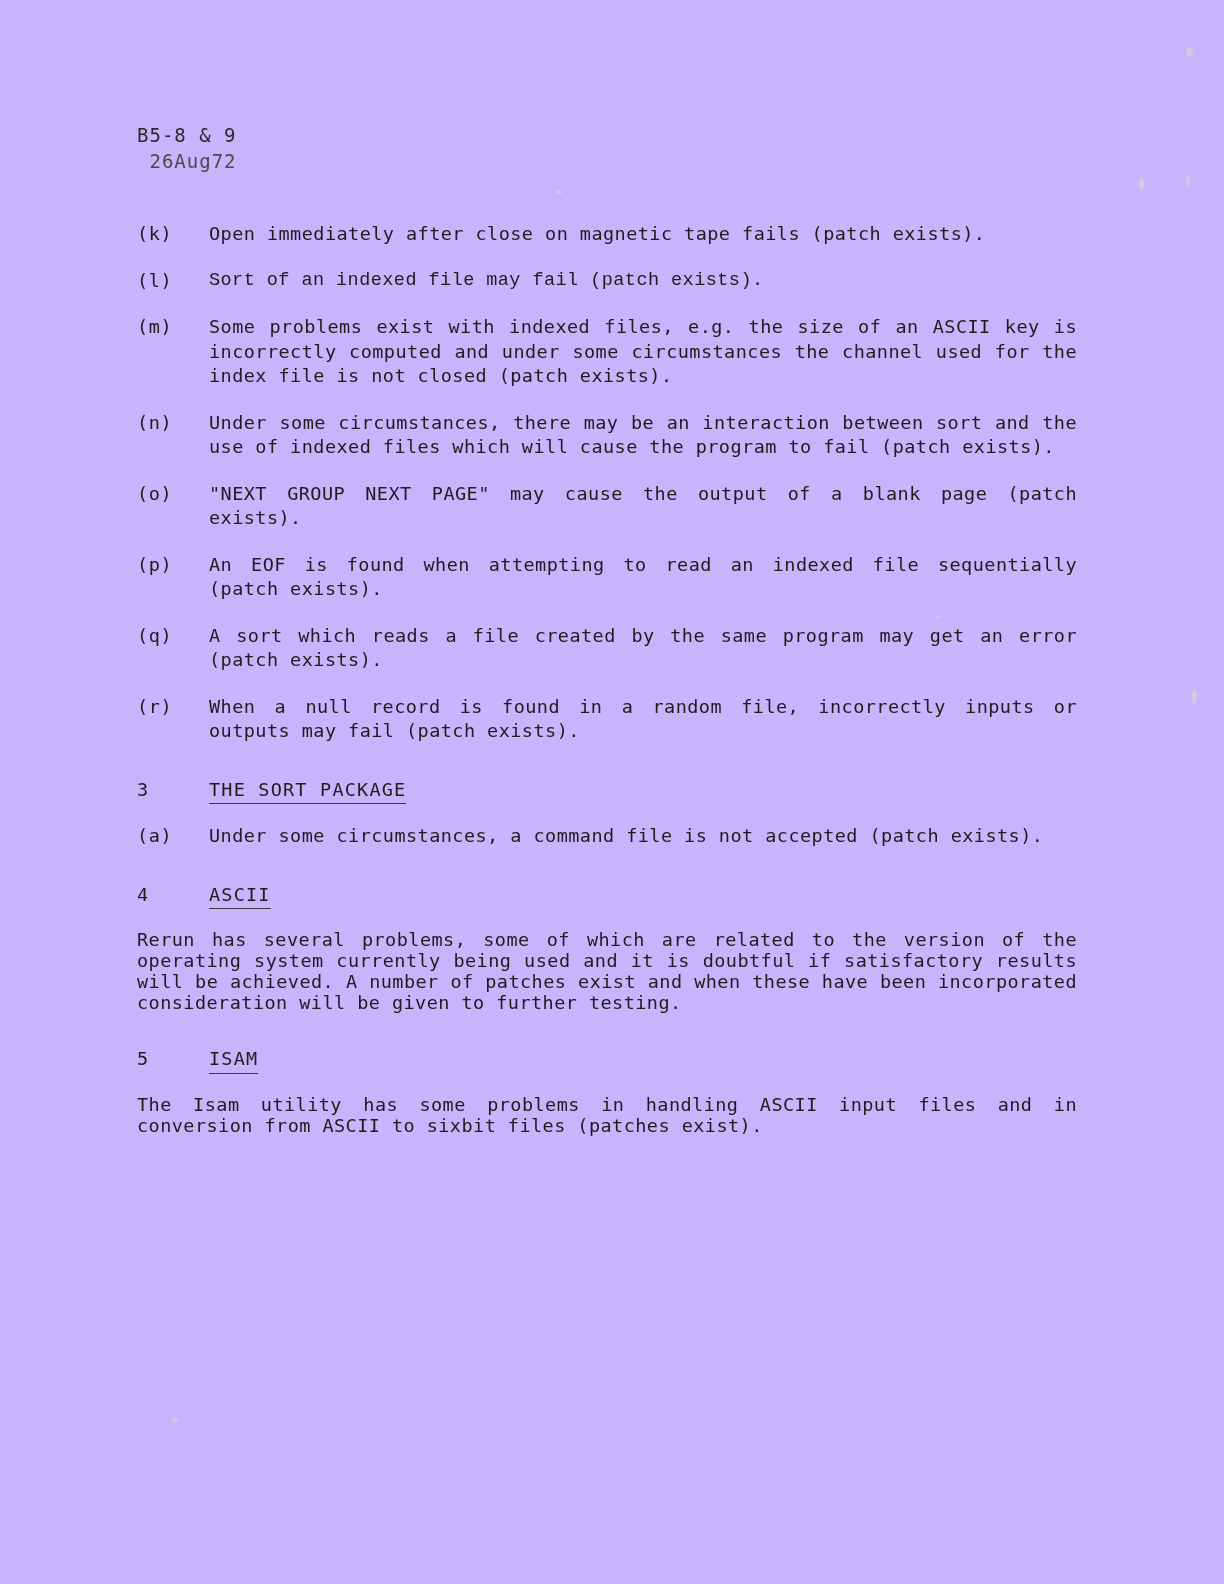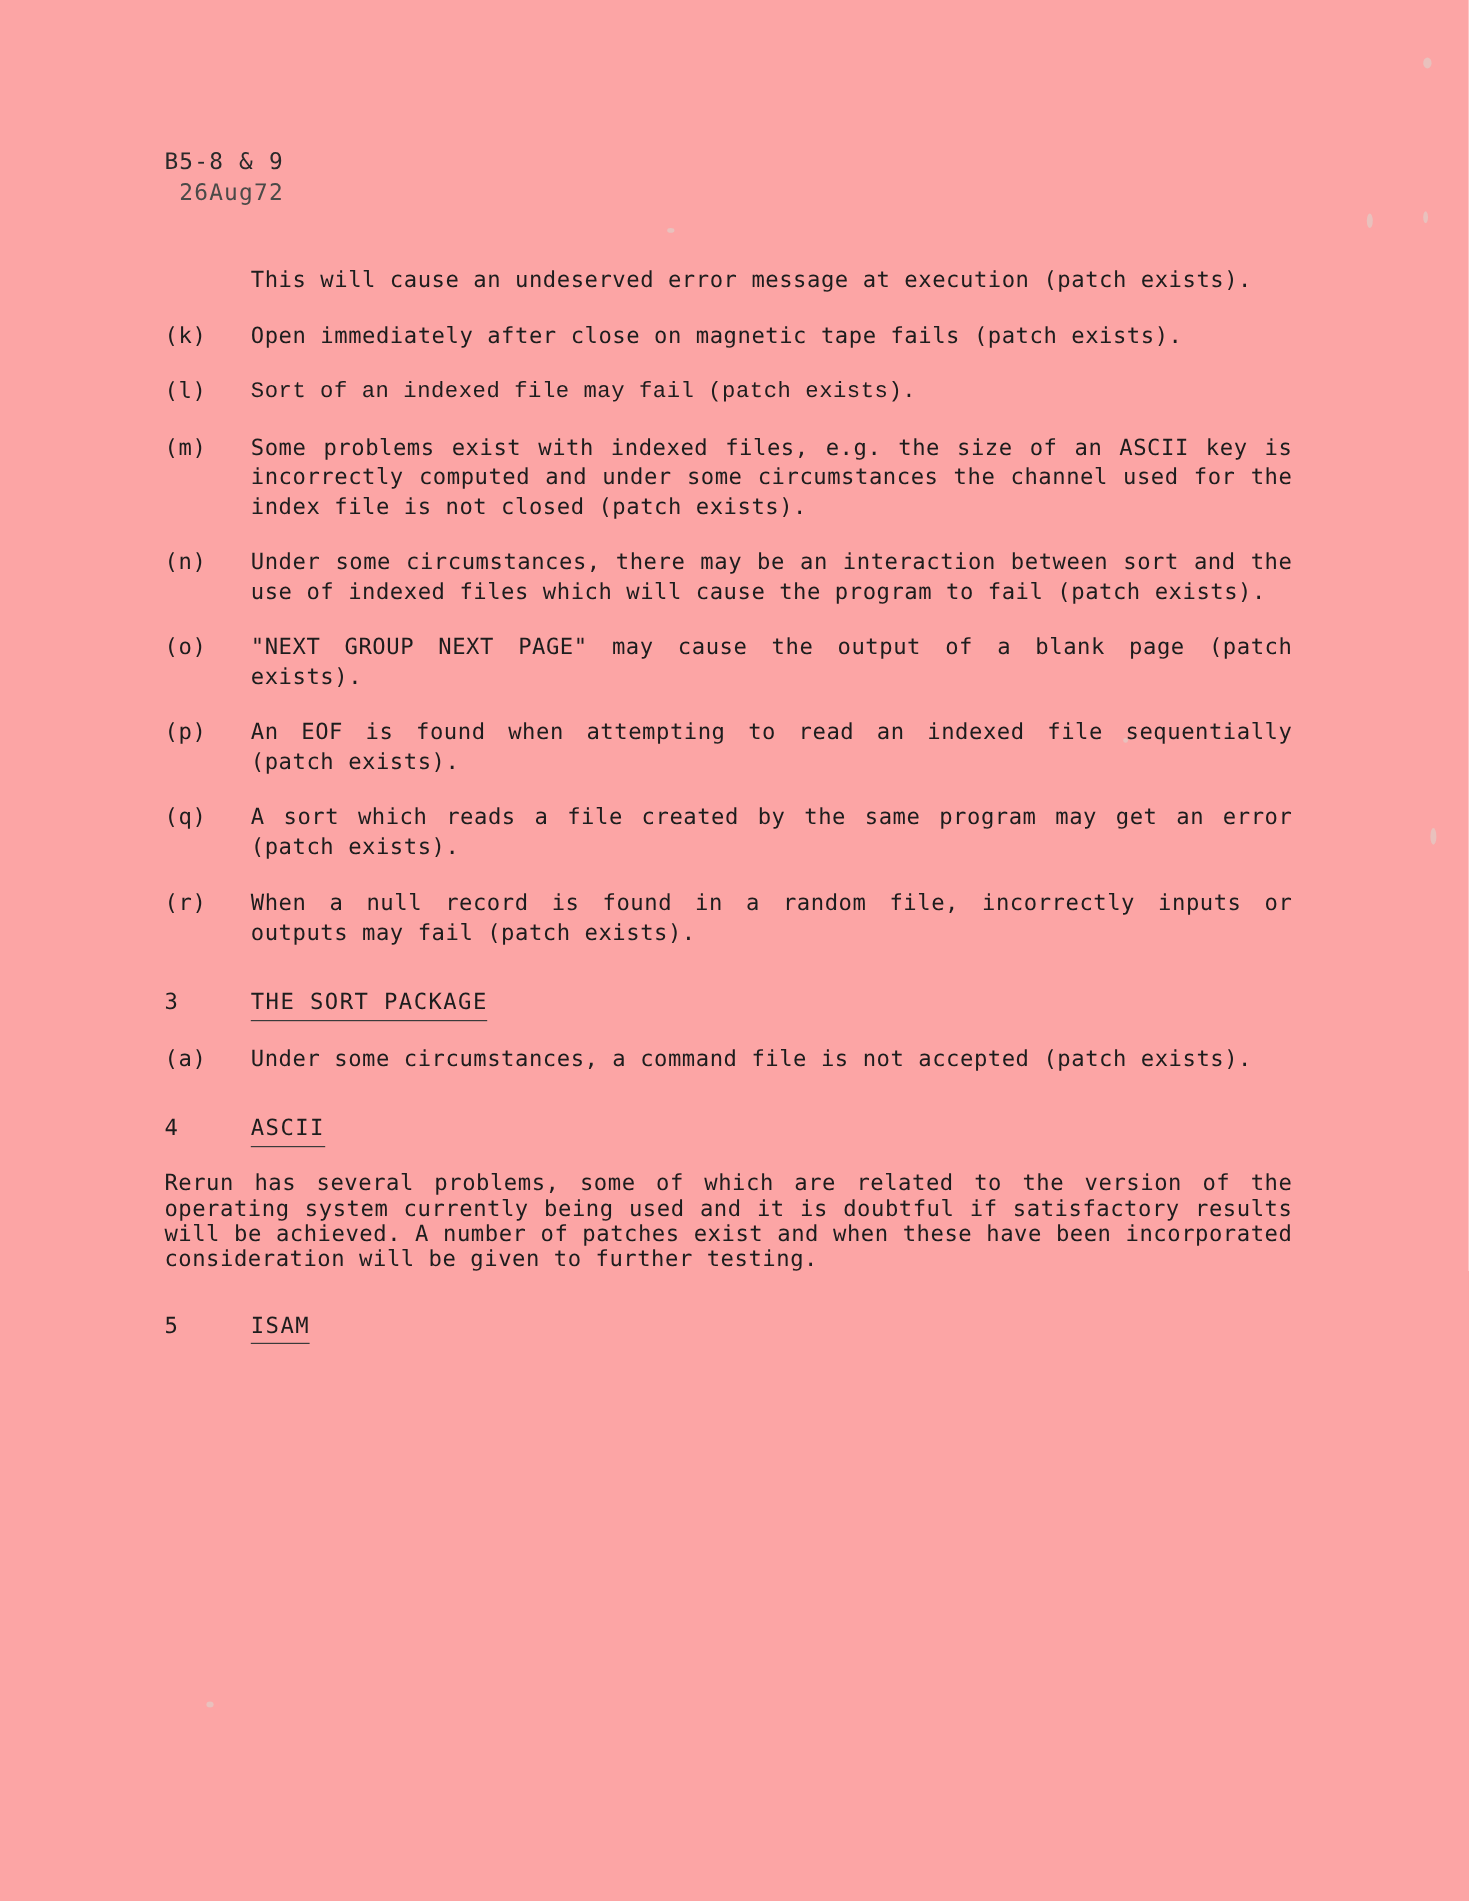--- a/index.html
+++ b/index.html
@@ -12,21 +12,21 @@
     height: 1584px;
     position: relative;
     font-family: "DejaVu Sans Mono", monospace;
     color: #111111;
     overflow: hidden;
   }
 
   .page {
     position: absolute;
     inset: 0;
-    background: #fca5a5;
+    background: #c4b5fd;
   }
 
   
   .speck {
     position: absolute;
     background: #d8d8d2;
     border-radius: 50%;
     opacity: .55;
   }
 
@@ -141,23 +141,20 @@
   <div class="speck" style="left:936px;top:615px;width:4px;height:4px;"></div>
   <div class="speck" style="left:172px;top:1418px;width:6px;height:5px;"></div>
 
   <div class="header">
     <div class="line1">B5-8 &amp; 9</div>
     <div class="line2">26Aug72</div>
   </div>
 
   <div class="content">
 
-    <div class="intro">
-      <div class="para">This will cause an undeserved  error  message  at  execution (patch exists).</div>
-    </div>
 
     <div class="item">
       <div class="marker">(k)</div>
       <div class="body">
           <div class="para">Open immediately after close on magnetic tape  fails  (patch exists).</div>
         </div>
     </div>
 
     <div class="item">
       <div class="marker">(l)</div>
@@ -225,17 +222,18 @@
       <div class="title">ASCII</div>
     </div>
 
     <div class="block">Rerun has several problems, some of  which  are  related  to  the version  of  the  operating system currently being used and it is doubtful if satisfactory results will be achieved.  A  number  of patches exist and when these have been incorporated consideration will be given to further testing.</div>
 
     <div class="section">
       <div class="num">5</div>
       <div class="title">ISAM</div>
     </div>
 
+    <div class="block">The Isam utility has some problems in handling ASCII input  files and in conversion from ASCII to sixbit files (patches exist).</div>
 
   </div>
 
 
 </div>
 
 </body></html>

